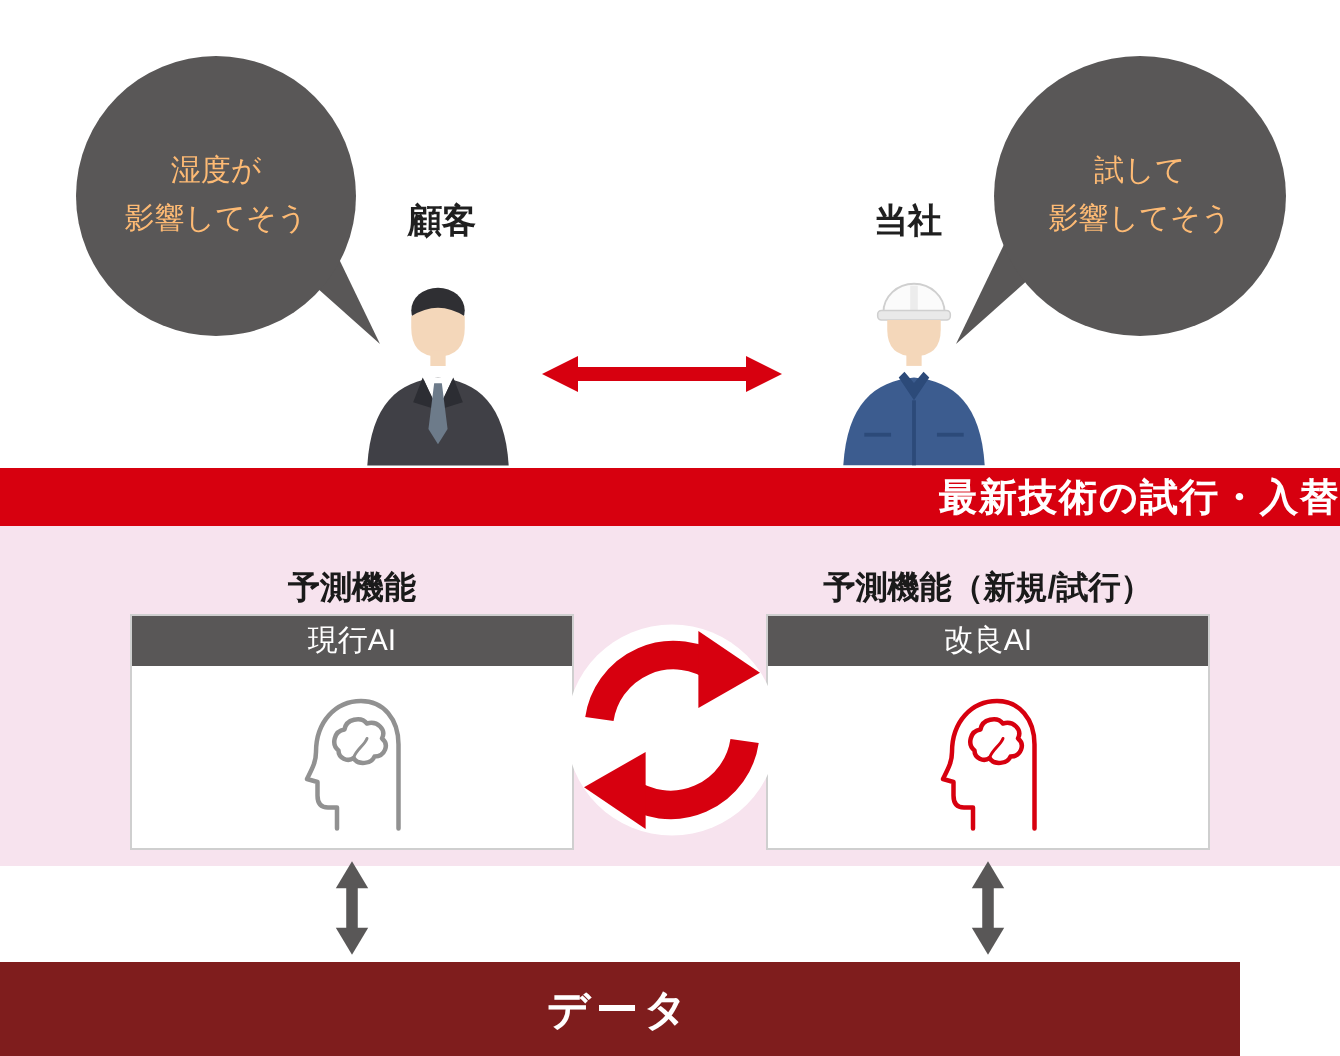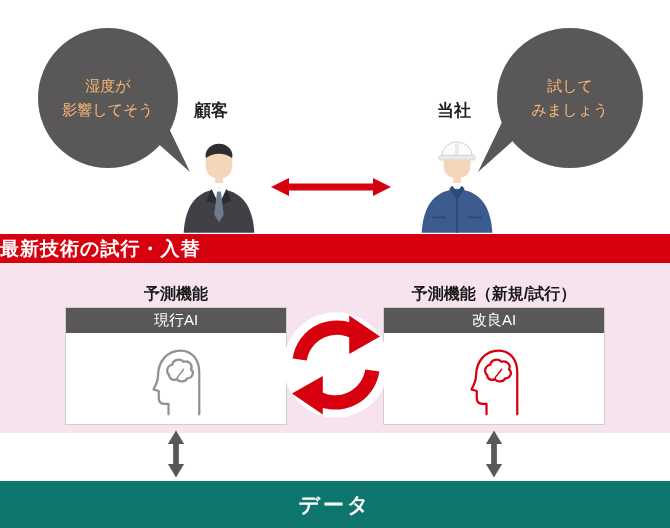--- a/index.html
+++ b/index.html
@@ -13,67 +13,67 @@
   .bubble-left  { left:38px;  top:28px; width:140px; height:140px; }
   .bubble-right { left:497px; top:28px; width:146px; height:140px; }
   .bubble-text  { color:#fdba74; font-size:15px; line-height:1.6;
                   text-align:center; white-space:pre-line; }
   .tail { position:absolute; background:#595757; }
   .tail-left  { left:128px; top:118px; width:62px; height:54px;
                 clip-path:polygon(8% 6%, 100% 100%, 58% 0%); }
   .tail-right { left:478px; top:118px; width:62px; height:54px;
                 clip-path:polygon(92% 6%, 0% 100%, 42% 0%); }
   .person-label { position:absolute; font-size:17px; font-weight:bold; color:#1f1f1f; }
-  .label-customer { left:194px; top:99px; }
+  .label-customer { left:204px; top:99px; }
   .label-company  { left:437px; top:99px;text-align:center; }
   .avatar { position:absolute; }
   .avatar-customer { left:176px; top:131px; width:86px; height:104px; }
   .avatar-worker   { left:414px; top:129px; width:86px; height:106px; }
   .h-arrow { position:absolute; left:271px; top:177px; width:120px; height:20px; }
   
   .banner { position:absolute; left:0; top:234px; width:670px; height:29px;
-            background:#d7000f; display:flex; align-items:center; justify-content:flex-start; }
+            background:#d7000f; display:flex; align-items:center; justify-content:flex-end; }
   .banner-title { color:#fff; font-weight:bold; font-size:19px; letter-spacing:1px; }
   
   .pink { position:absolute; left:0; top:263px; width:670px; height:170px; background:#f7e3ee; }
   .caption { position:absolute; top:284px; width:222px; text-align:center;
              font-size:16px; font-weight:bold; color:#1a1a1a; }
   .caption-left  { left:65px; }
   .caption-right { left:383px; }
   .ai-box { position:absolute; top:307px; width:222px; height:118px; background:#fff;
             border:1px solid #cfcfcf; box-sizing:border-box; display:flex; flex-direction:column; }
   .ai-box-left  { left:65px; }
   .ai-box-right { left:383px; }
   .ai-box-header { height:25px; background:#595757; color:#fff; font-size:15px;
                    display:flex; align-items:center; justify-content:center; flex:0 0 auto; }
   .ai-box-body { flex:1; display:flex; align-items:center; justify-content:center; }
   .cycle { position:absolute; left:281px; top:302px; width:110px; height:126px; z-index:5; }
   .v-arrow { position:absolute; top:429px; width:18px; height:50px; }
   .v-arrow-left  { left:167px; }
   .v-arrow-right { left:485px; }
   
-  .databar { position:absolute; left:0; top:481px; width:670px; height:47px; background:#0f766e;
+  .databar { position:absolute; left:0; top:481px; width:620px; height:47px; background:#7f1d1d;
              display:flex; align-items:center; justify-content:center; }
   .databar-label { color:#fff; font-size:21px; font-weight:bold; letter-spacing:3px; }
 </style>
 </head>
 <body>
 
 <div class="canvas">
 
   <div class="tail tail-left"></div>
   <div class="bubble bubble-left">
     <div class="bubble-text">湿度が
 影響してそう</div>
   </div>
 
   <div class="tail tail-right"></div>
   <div class="bubble bubble-right">
     <div class="bubble-text">試して
-みましょう</div>
+影響してそう</div>
   </div>
 
   <div class="person-label label-customer">顧客</div>
   <div class="person-label label-company">当社</div>
 
   <svg class="avatar avatar-customer" viewBox="0 0 90 104">
     <ellipse cx="45" cy="23" rx="14" ry="12" fill="#2f2f33"></ellipse>
     <path d="M31 26 q14 -9 28 0 l0 6 q0 15 -14 15 q-14 0 -14 -15 z" fill="#f4d7ba"></path>
     <rect x="41" y="44" width="8" height="8" fill="#f4d7ba"></rect>
     <path d="M8 104 C10 72 24 60 45 58 C66 60 80 72 82 104 Z" fill="#404046"></path>

